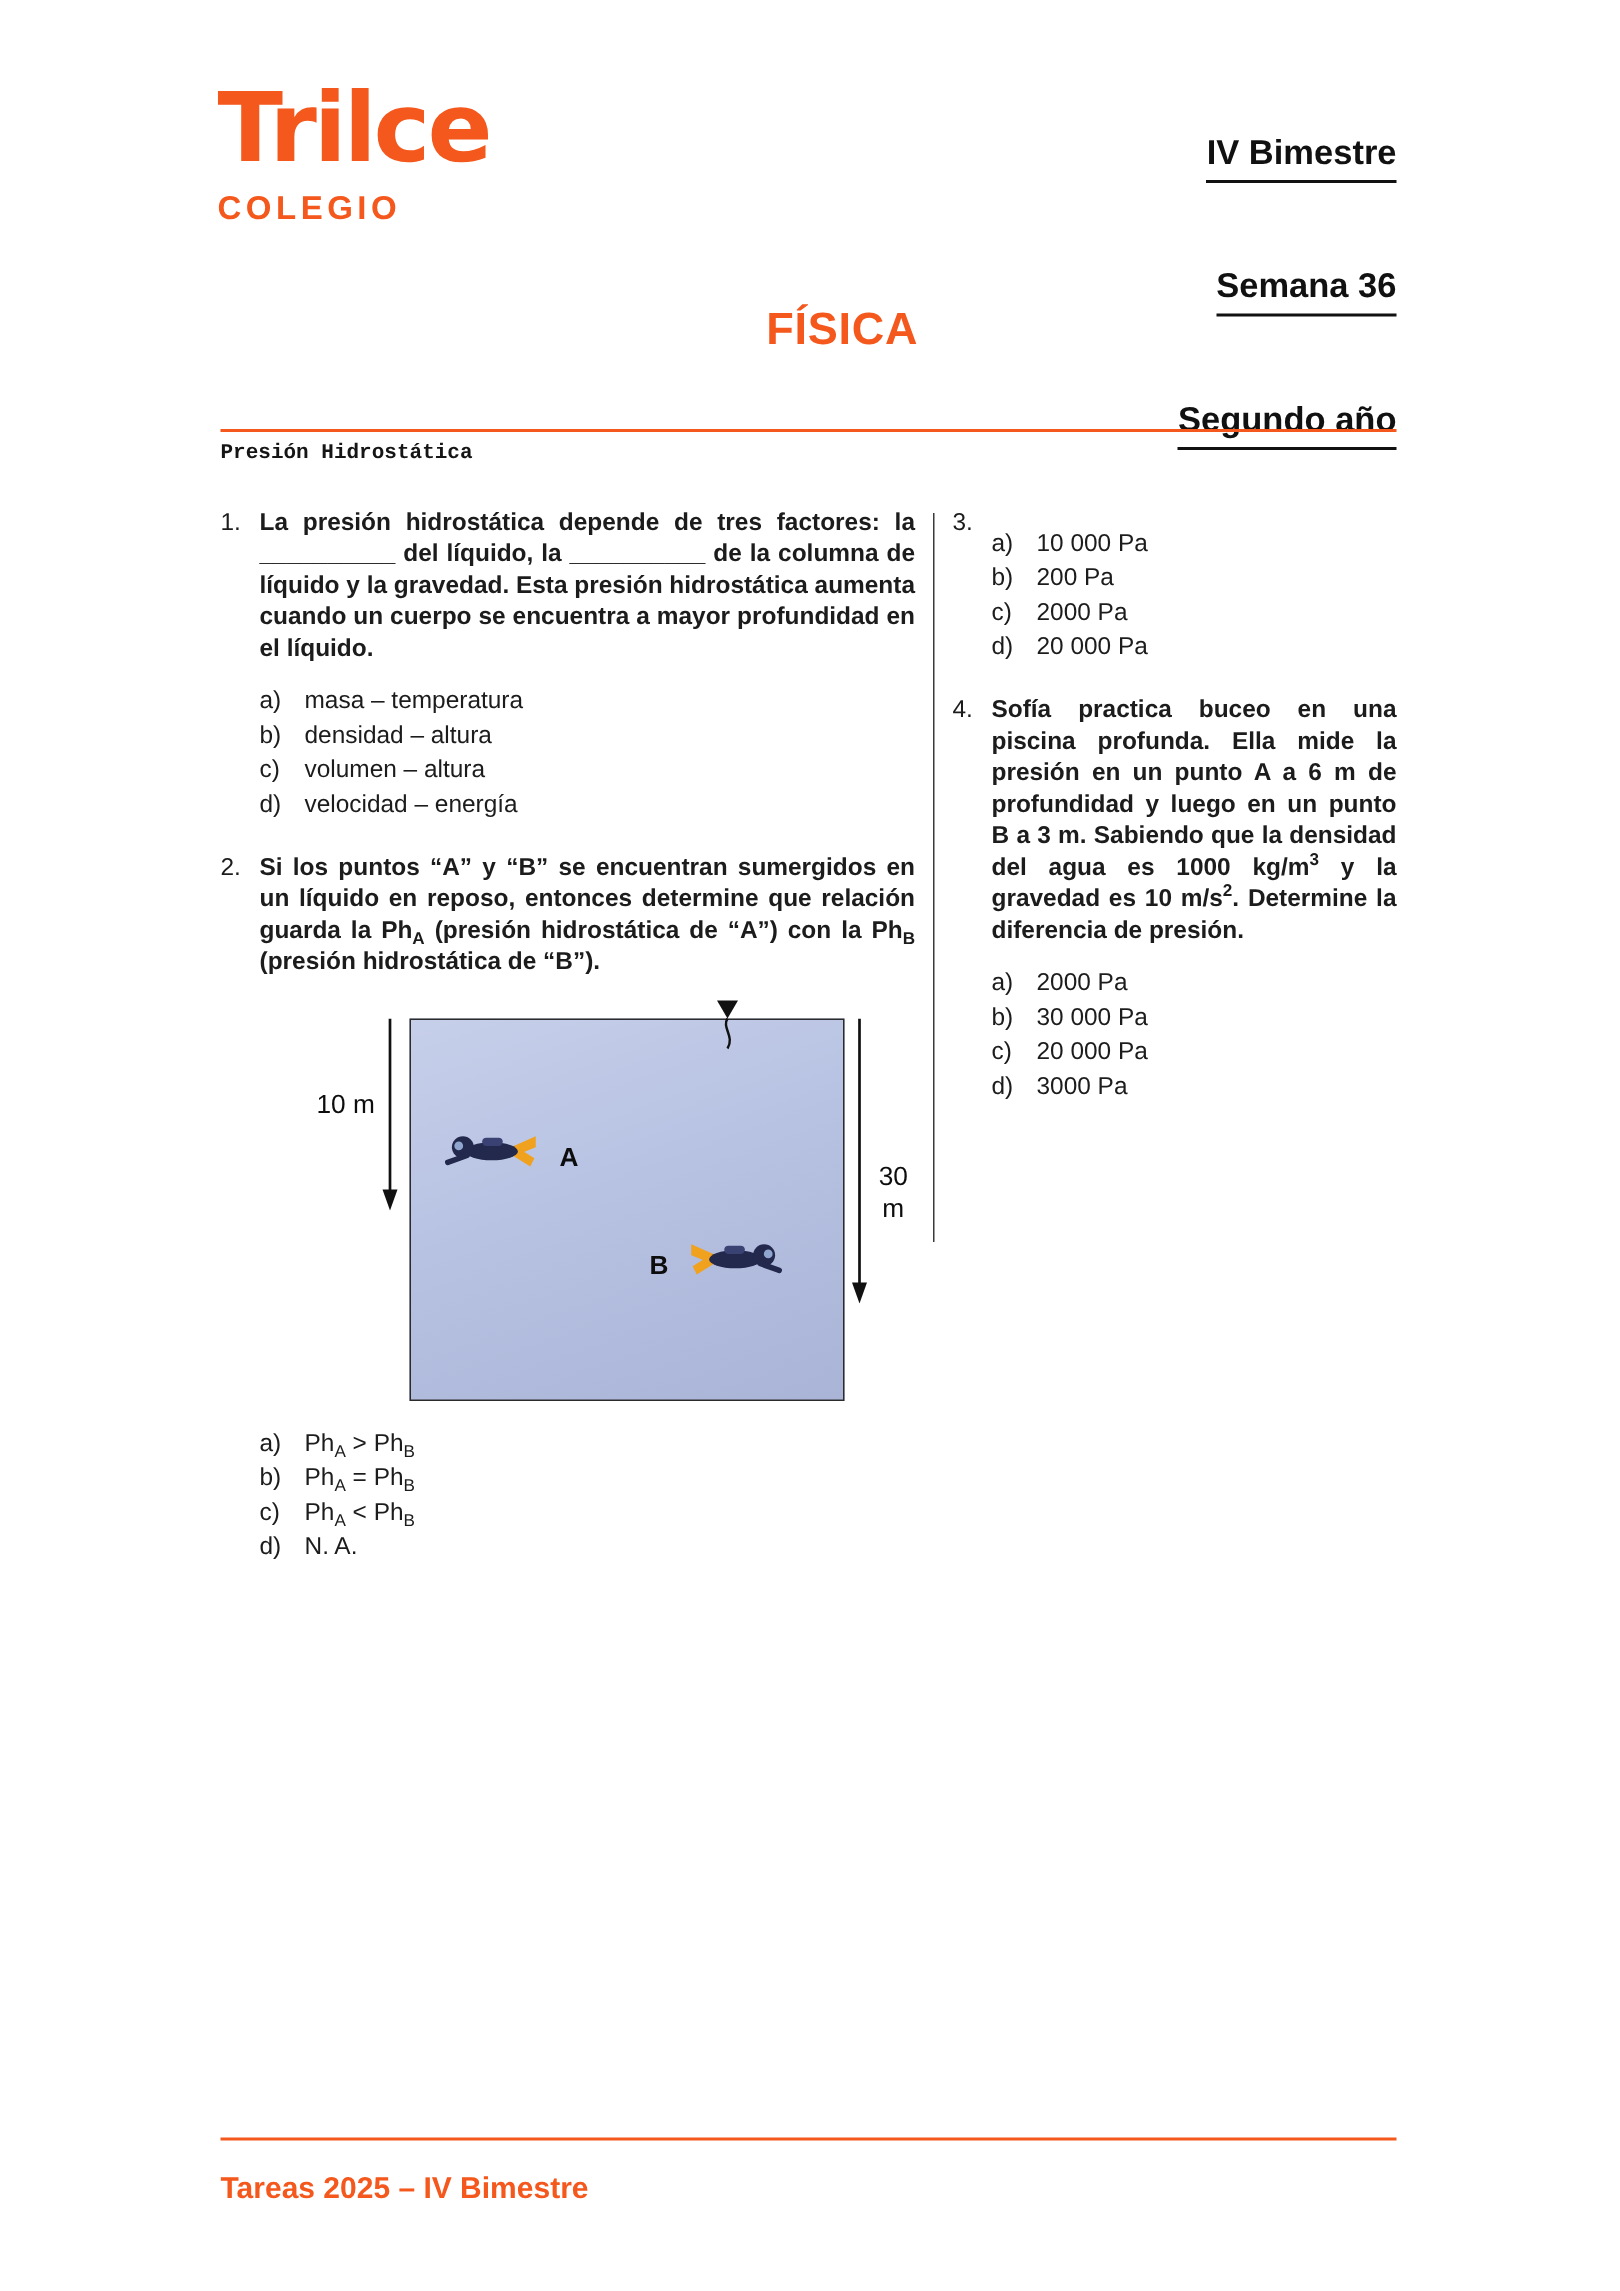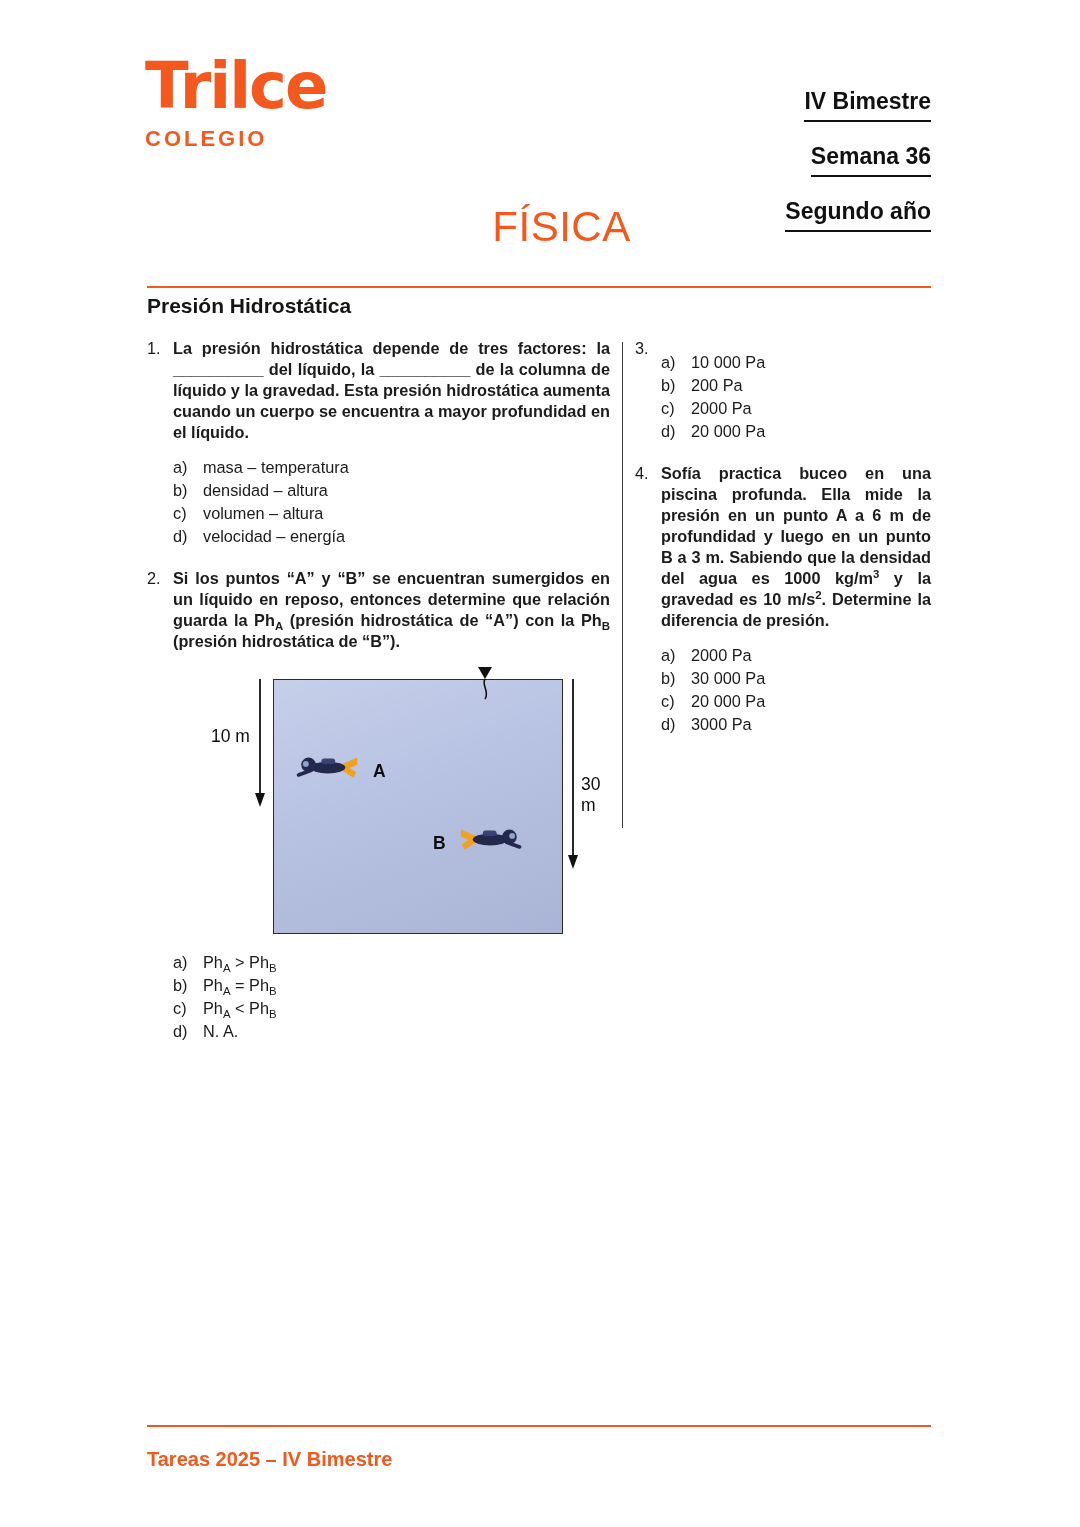--- a/index.html
+++ b/index.html
@@ -37,40 +37,40 @@
   }
   .logo-sub{
     margin-top:8px;
     font-weight:bold;
     font-size:22px;
     letter-spacing:3px;
     color:var(--brand-orange);
   }
   .meta{
     position:absolute; right:67px; top:88px;
-    display:flex; flex-direction:column; align-items:flex-end; gap:21px;
+    display:flex; flex-direction:column; align-items:flex-end; gap:55px;
   }
   .meta-item{
     font-weight:bold; font-size:23px; color:#111;
     border-bottom:2px solid #111; padding-bottom:5px;
   }
   .subject-title{
     position:absolute; left:0; right:0; top:203px;
     text-align:center;
-    font-weight:normal; font-size:42px; letter-spacing:0.5px;
+    font-weight:bold; font-size:30px; letter-spacing:0.5px;
     color:var(--brand-orange);
     padding-left:43px;
   }
   .rule-top{
     position:absolute; left:65px; right:67px; top:286px;
     height:2px; background:var(--brand-orange);
   }
   .section-title{
     position:absolute; left:65px; top:294px;
-    font-weight:bold; font-size:21px; color:#151515;
+    font-weight:bold; font-size:14px; color:#151515;font-family:Liberation Mono, monospace;
   }
 
   
   .columns{
     position:absolute; left:65px; right:67px; top:338px;
     display:flex; align-items:flex-start;
   }
   .col-left{ width:463px; flex:0 0 463px; }
   .col-divider{
     width:1px; height:486px; flex:0 0 1px;
@@ -91,21 +91,21 @@
   
   .diagram{ position:relative; height:272px; margin:14px 0 6px; }
   .water{
     position:absolute; left:100px; top:13px; width:290px; height:255px;
     background:linear-gradient(160deg, rgba(255,255,255,0.22) 0%, rgba(255,255,255,0) 45%, rgba(10,15,60,0.08) 100%), var(--water-fill);
     border:1.6px solid #2b2b2b;
   }
   .marker{ position:absolute; left:301px; top:0; }
   .depth-label{ position:absolute; font-weight:normal; font-size:17.5px; color:#0d0d0d; }
   .depth-left-label{ left:38px; top:60px; }
-  .depth-right-label{ left:408px; top:108px; }
+  .depth-right-label{ left:408px; top:108px;text-align:center; }
   .arrow{ position:absolute; }
   .arrow-left{ left:80px; top:13px; }
   .arrow-right{ left:393px; top:13px; }
   .diver{ position:absolute; }
   .diver-a{ left:120px; top:84px; transform:scaleX(-1); }
   .diver-b{ left:286px; top:156px; }
   .diver .fin{ fill:var(--fin-orange); }
   .diver .body{ fill:var(--diver-navy); }
   .diver .tank{ fill:#394273; }
   .diver .visor{ fill:#8fa6cf; }

